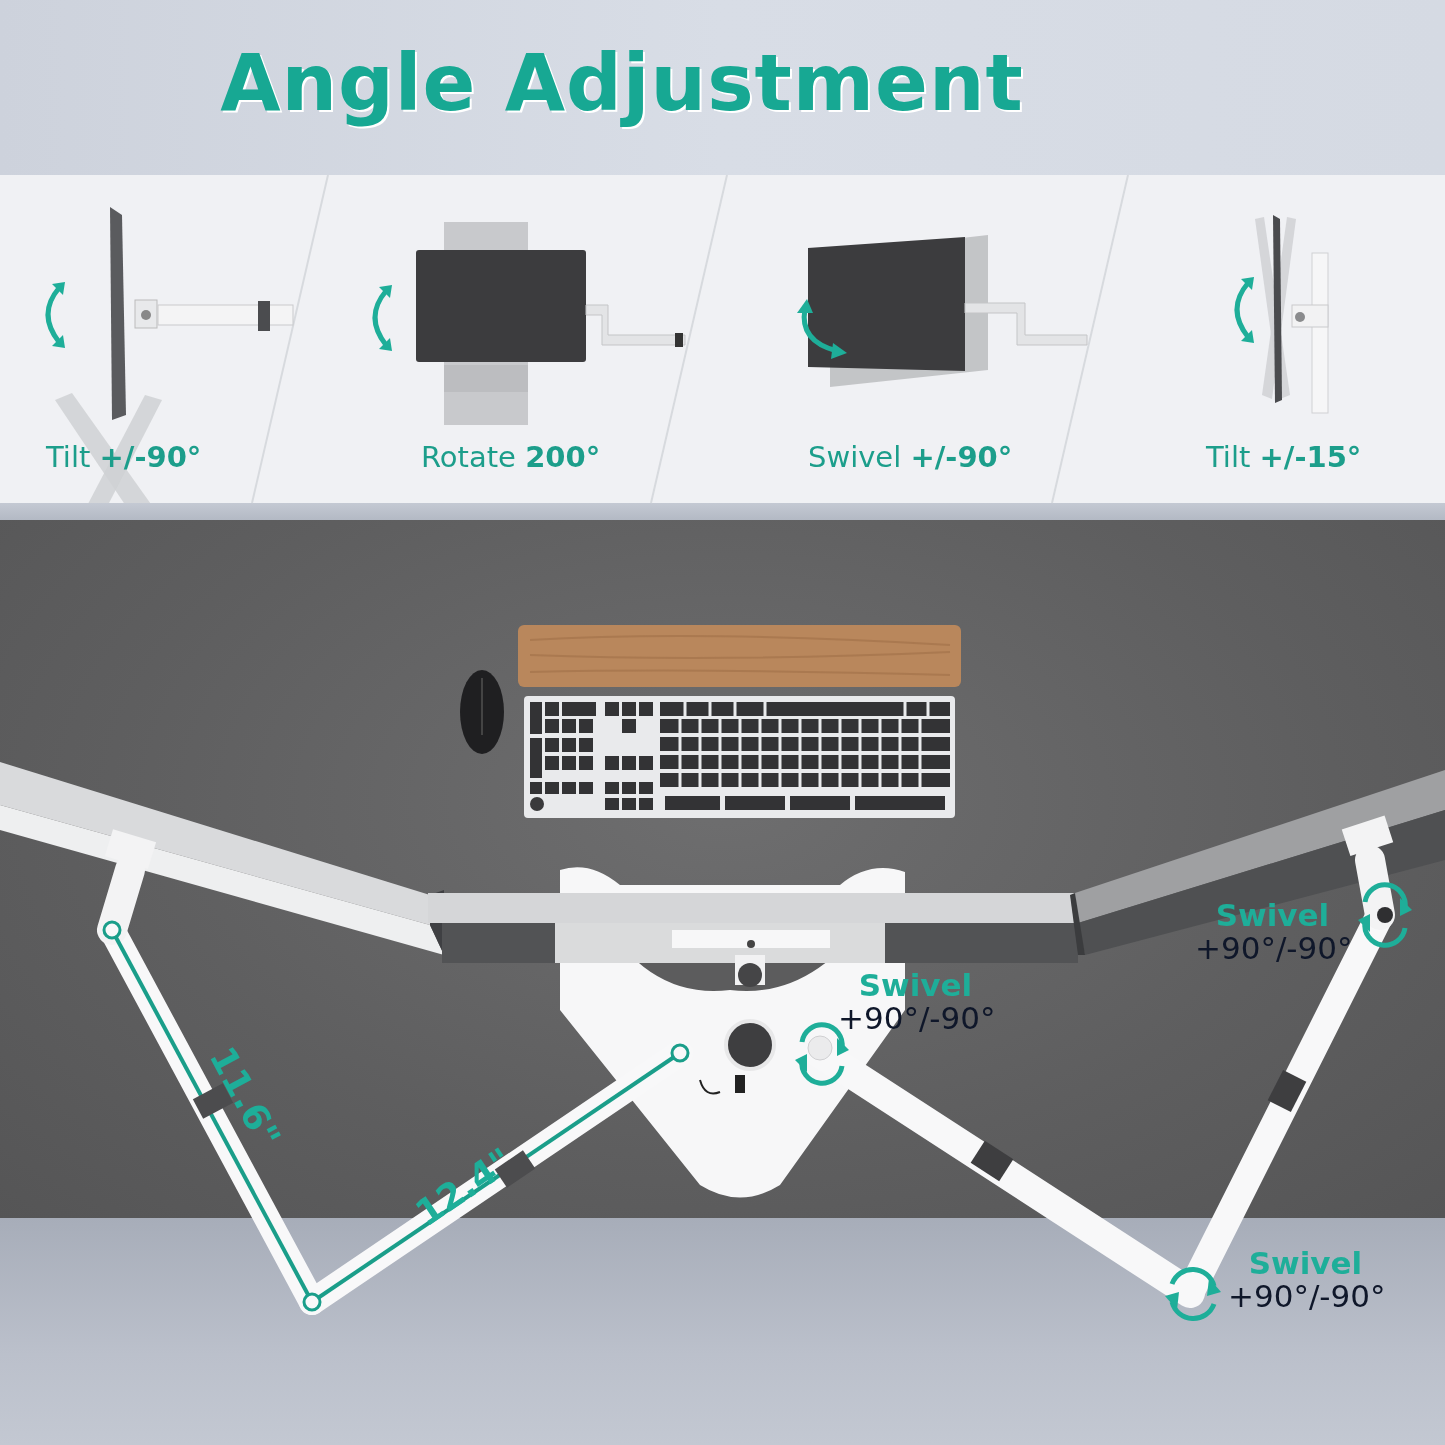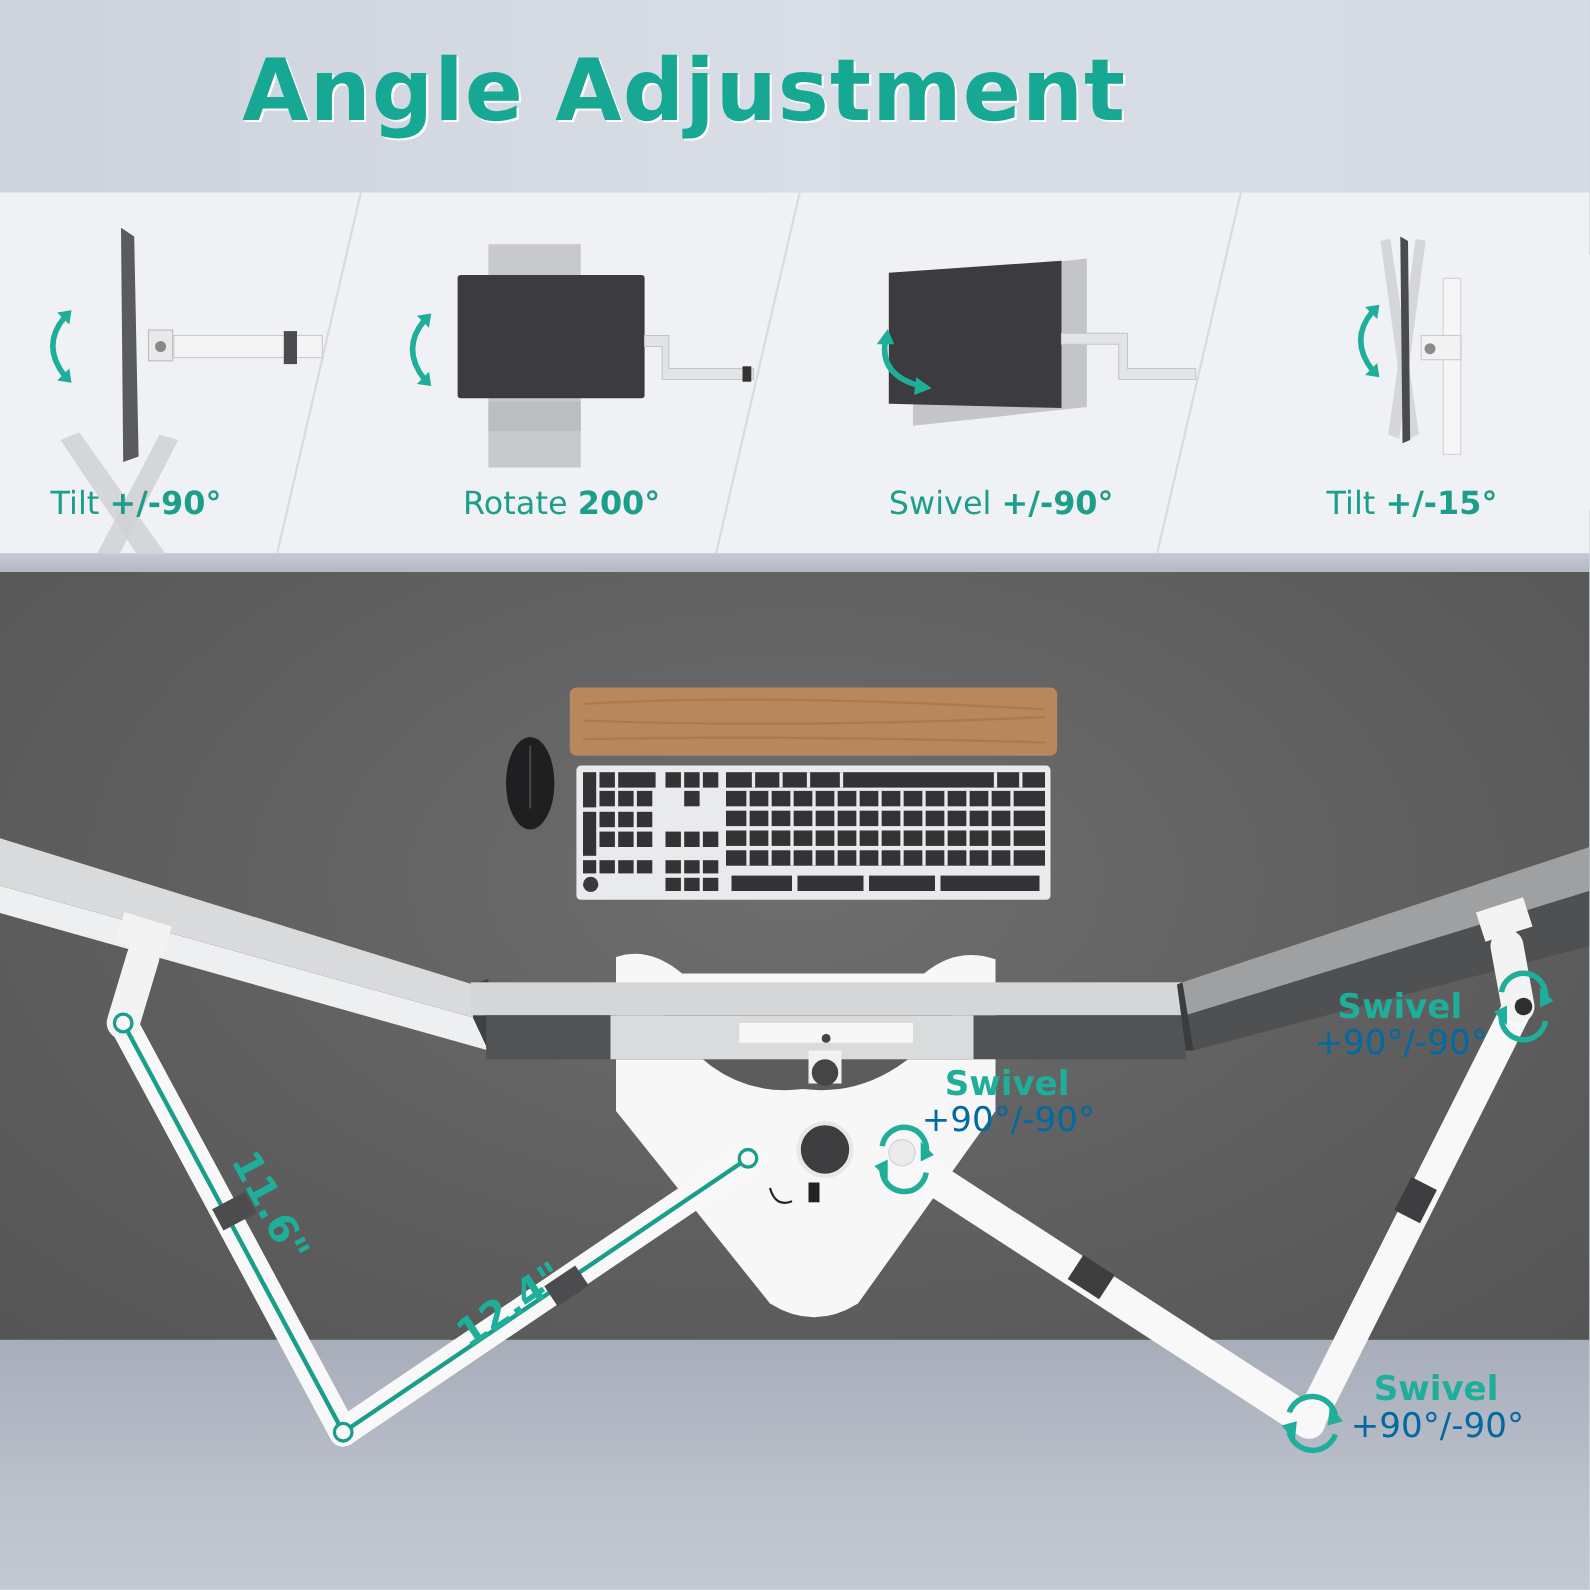--- a/index.html
+++ b/index.html
@@ -10,21 +10,21 @@
   .strip-shadow{position:absolute;left:0;top:503px;width:1445px;height:17px;background:linear-gradient(#c4c9d3,#b3b9c4);}
   .card{position:absolute;top:175px;height:328px;}
   .card svg{position:absolute;left:0;top:0;}
   .card-label{position:absolute;top:440px;font-size:29px;color:#1c9e8b;white-space:nowrap;}
   .card-label b{font-weight:bold;}
   .desk{position:absolute;left:0;top:520px;width:1445px;height:700px;background:radial-gradient(ellipse at 50% 40%,#6e6e6f 0%,#5e5e5f 60%,#555556 100%);}
   .floor{position:absolute;left:0;top:1218px;width:1445px;height:227px;background:linear-gradient(#a7adb9,#bbc0cb 60%,#c3c8d2);}
   .scene{position:absolute;left:0;top:0;}
   .swivel-label{position:absolute;text-align:center;line-height:1;}
   .swivel-word{display:block;font-weight:bold;font-size:31px;color:#1eae99;}
-  .swivel-range{display:block;font-size:31px;color:#0369a1;margin-top:2px;}
+  .swivel-range{display:block;font-size:31px;color:#0f172a;margin-top:2px;}
   .dim{position:absolute;font-weight:bold;font-size:36px;color:#1eae99;white-space:nowrap;transform-origin:left top;}
 </style>
 </head>
 <body>
 
 <div class="header">
   <div class="title">Angle Adjustment</div>
 </div>
 
 <div class="strip"></div>

